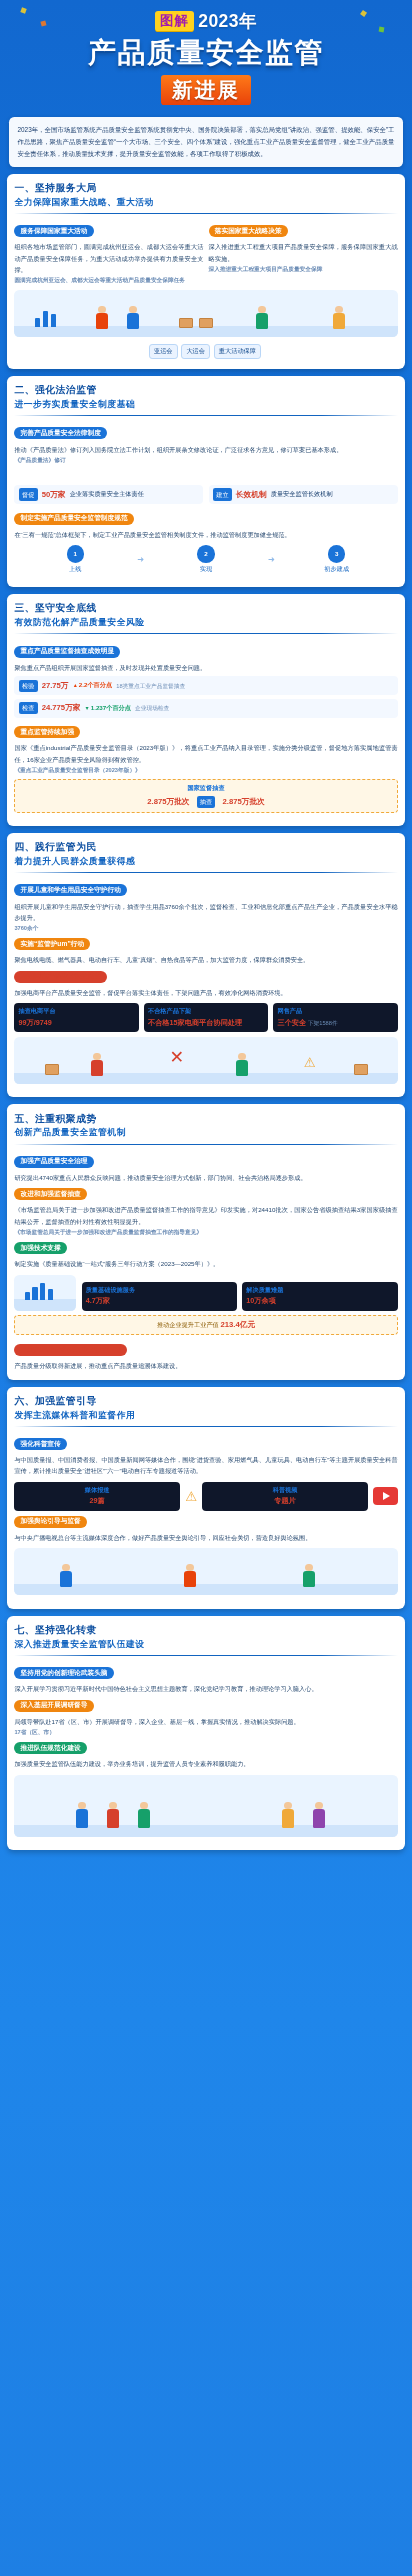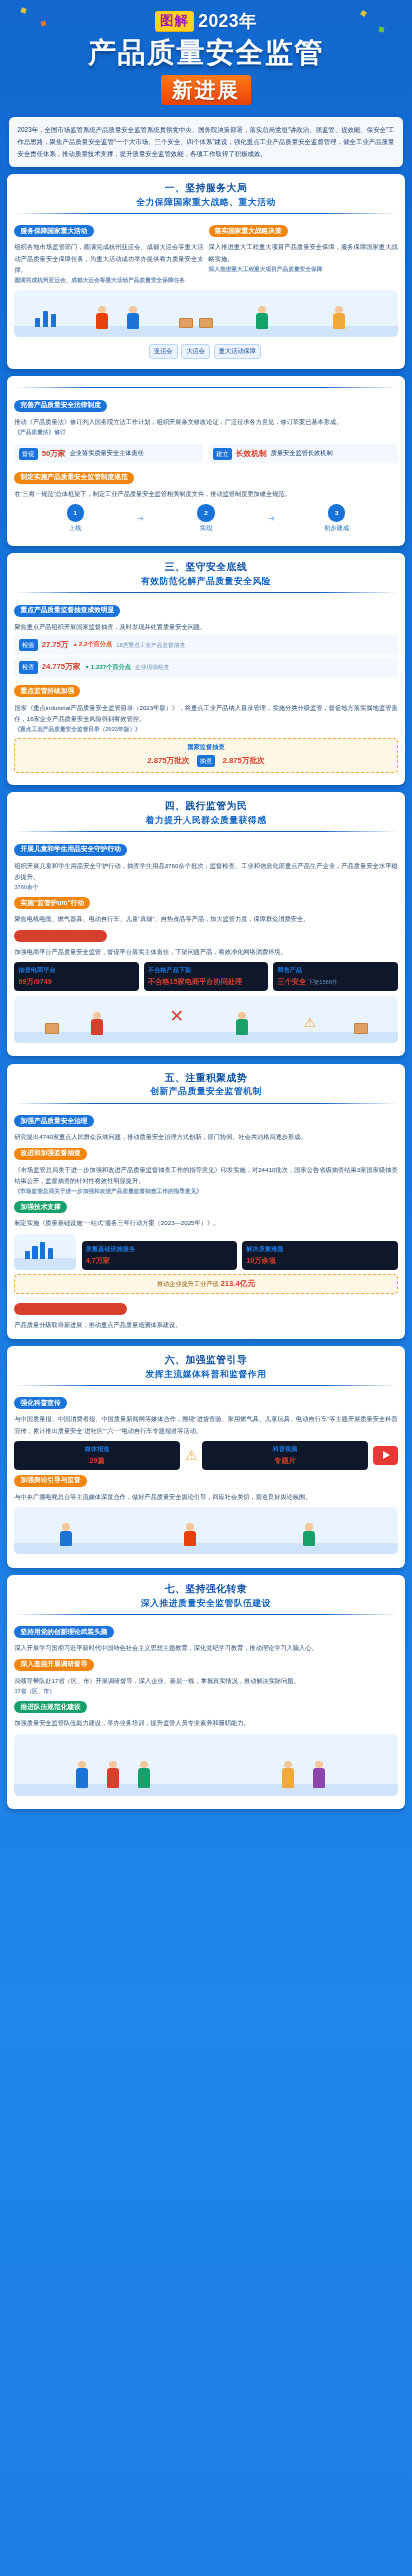--- a/index.html
+++ b/index.html
@@ -86,21 +86,21 @@
   
   .card {
     margin: 7.2px 7.2px;
     background: #ffffff;
     border-radius: 6.2px;
     padding: 7.2px 7.2px 8.2px 7.2px;
     box-shadow: 0 2.1px 5.2px rgba(0,0,0,.2);
     position: relative;
   }
   .card-title {
-    text-align: center;
+    text-align: left;
     color: #0d4fa0;
     font-size: 9.8px;
     font-weight: bold;
     letter-spacing: 0.5px;
     line-height: 1.5;
   }
   .card-title .t2 {
     display: block;
     color: #1264c0;
     font-size: 8.8px;
@@ -302,27 +302,31 @@
       </div>
     </div>
     <div class="center note-small">
       <span class="chip">亚运会</span>
       <span class="chip">大运会</span>
       <span class="chip">重大活动保障</span>
     </div>
   </div>
 
   <div class="card">
+    <div class="card-title">
+      <span>二、</span><span>强化法治监管</span>
+      <span class="t2">进一步夯实质量安全制度基础</span>
+    </div>
     <div class="title-rule"></div>
 
     <span class="sub-head">完善产品质量安全法律制度</span>
     <div class="para">推动《产品质量法》修订列入国务院立法工作计划，组织开展条文修改论证，广泛征求各方意见，修订草案已基本形成。</div>
     <div class="note-small hl">《产品质量法》修订</div>
 
-    <div class="row" style="margin-top:4px">
+    <div class="row" style="margin-top:17px">
       <div class="stat-line col">
         <span class="stat-label">督促</span>
         <span class="stat-num">50万家</span>
         <span>企业落实质量安全主体责任</span>
       </div>
       <div class="stat-line col">
         <span class="stat-label">建立</span>
         <span class="stat-num">长效机制</span>
         <span>质量安全监管长效机制</span>
       </div>

